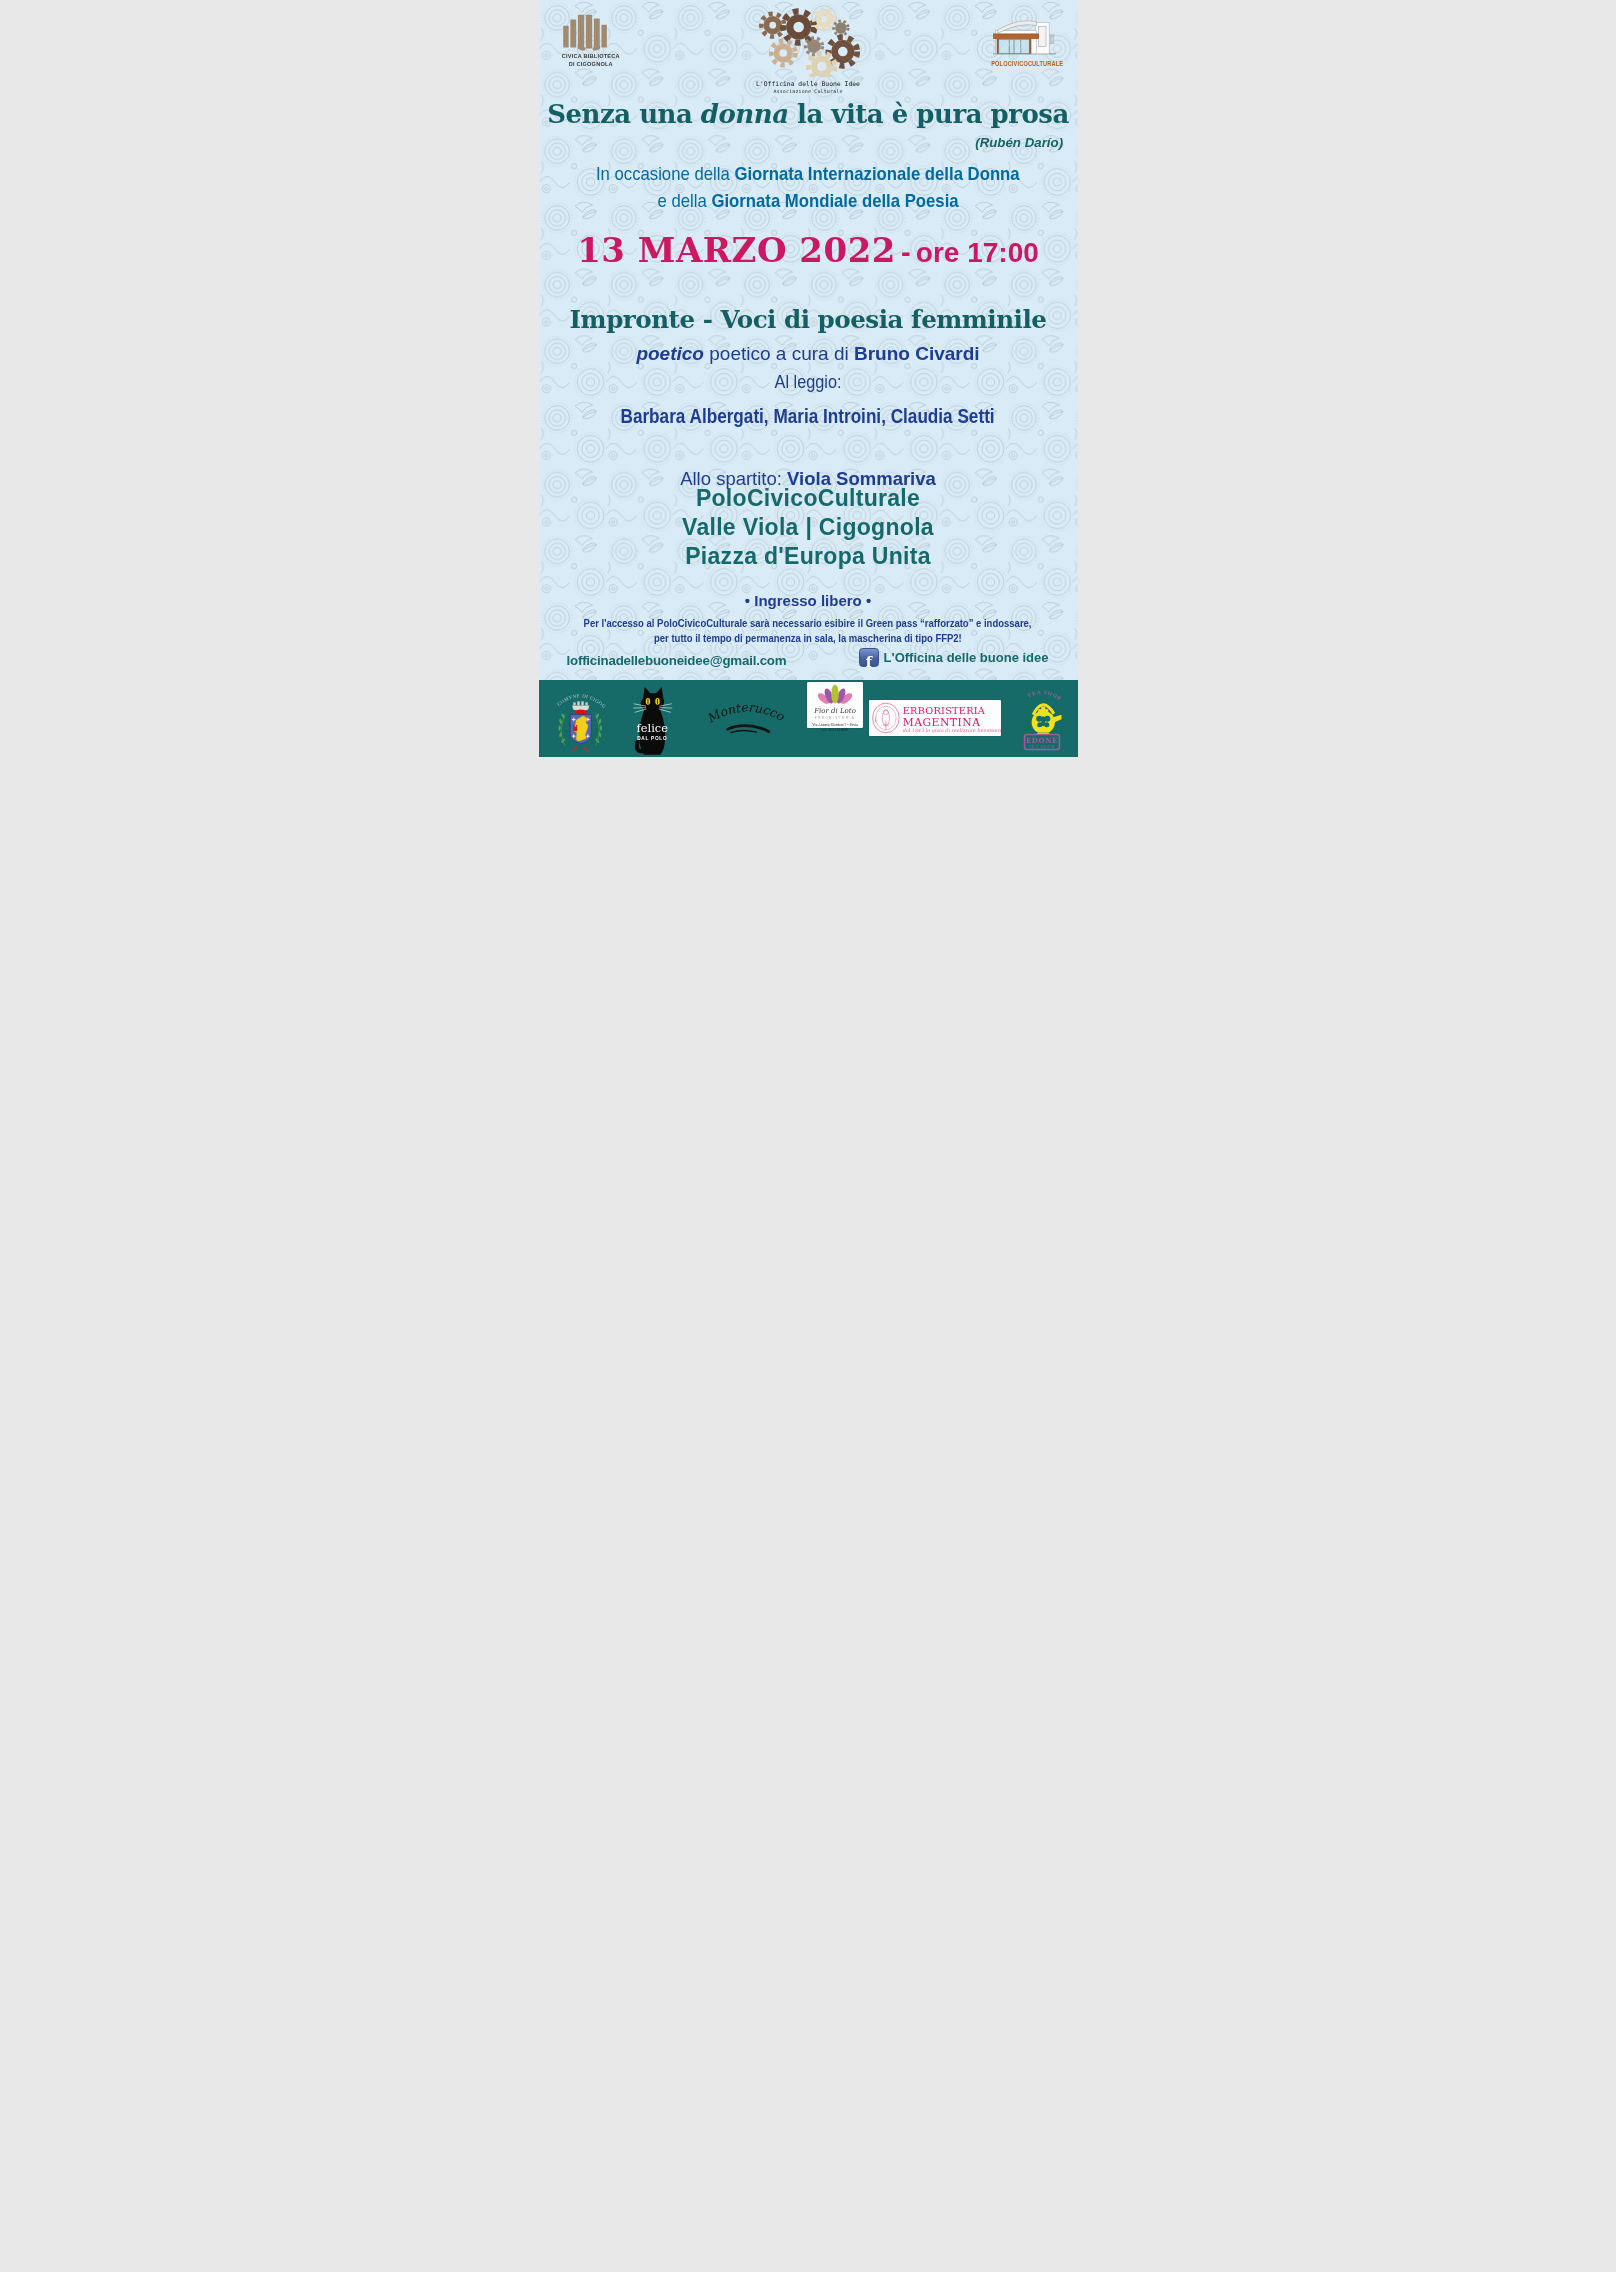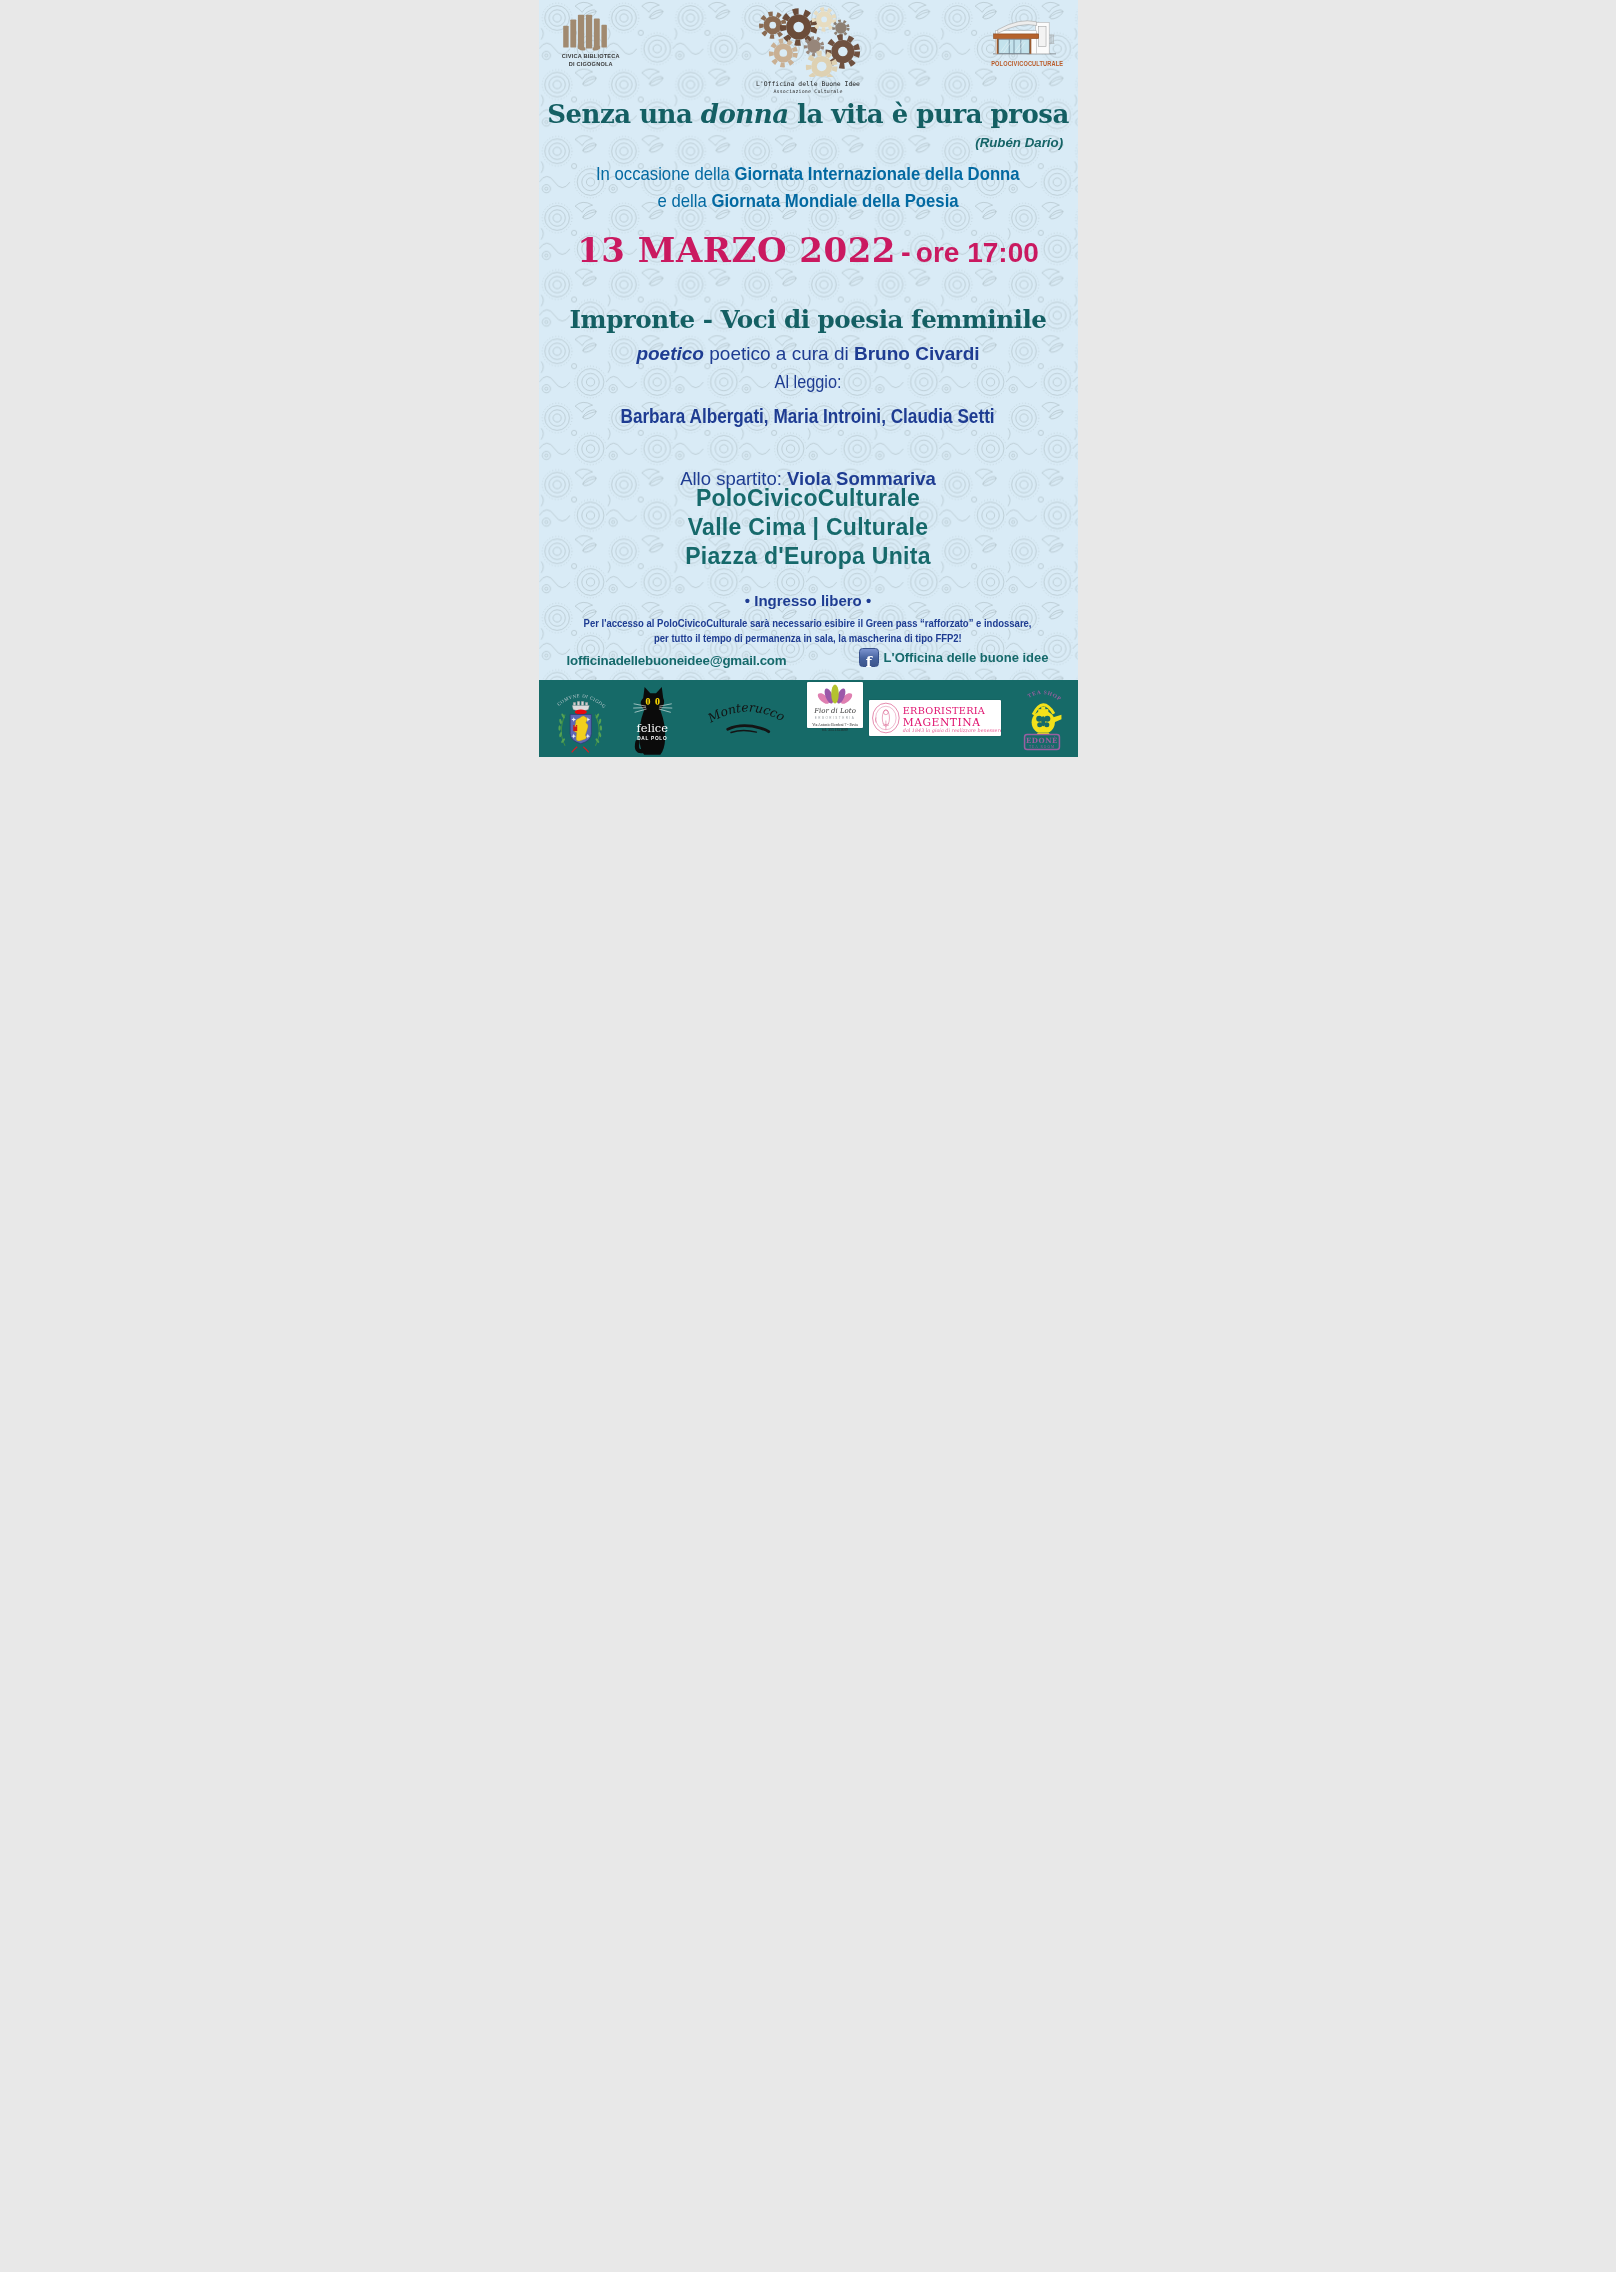--- a/index.html
+++ b/index.html
@@ -212,21 +212,21 @@
     <span class="cond">Al leggio:</span>
   </div>
   <div class="line readers-line">
     <span class="cond">Barbara Albergati, Maria Introini, Claudia Setti</span>
   </div>
   <div class="line spartito-line">
     <span class="lead">Allo spartito: </span><span class="strong">Viola Sommariva</span>
   </div>
 
   <div class="line venue venue1">PoloCivicoCulturale</div>
-  <div class="line venue venue2">Valle Cima | Culturale</div>
+  <div class="line venue venue2">Valle Viola | Cigognola</div>
   <div class="line venue venue3">Piazza d'Europa Unita</div>
 
   <div class="line admission-line">• Ingresso libero •</div>
   <div class="line covid covid1">
     <span class="cond">Per l'accesso al PoloCivicoCulturale sarà necessario esibire il Green pass “rafforzato” e indossare,</span>
   </div>
   <div class="line covid covid2">
     <span class="cond">per tutto il tempo di permanenza in sala, la mascherina di tipo FFP2!</span>
   </div>
 

